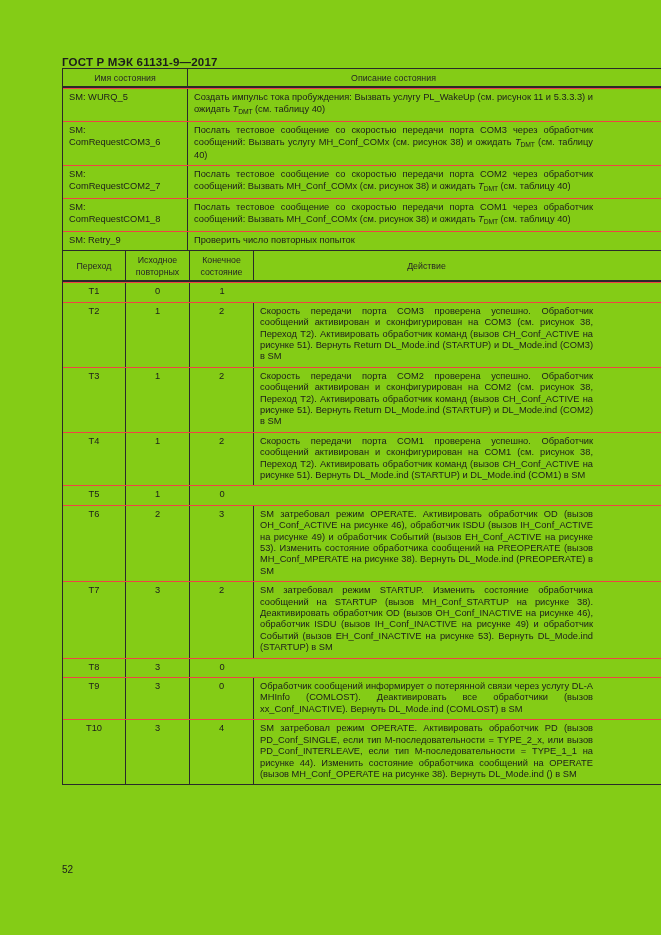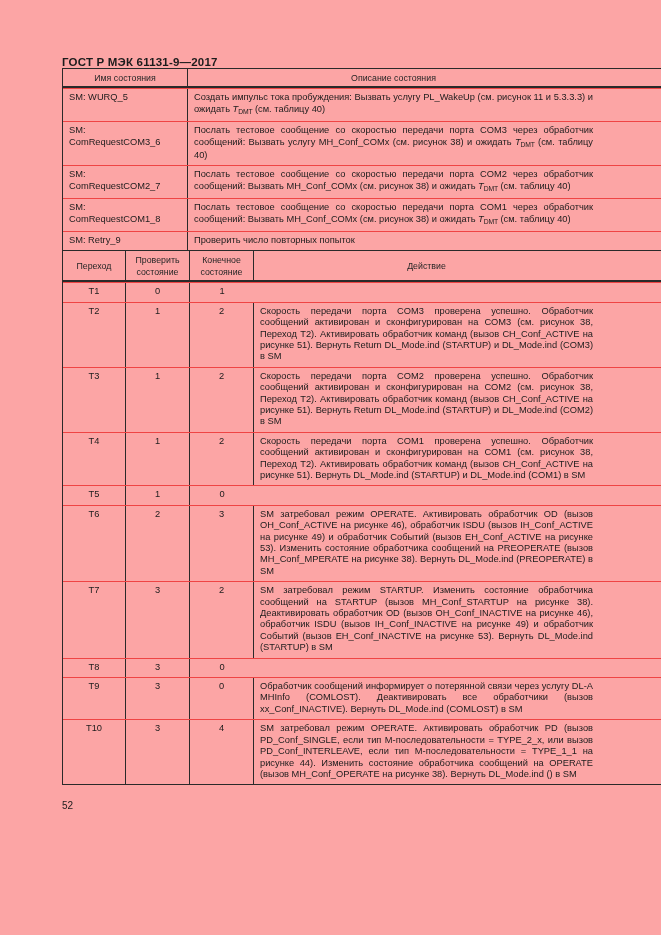--- a/index.html
+++ b/index.html
@@ -1,17 +1,17 @@
 <!DOCTYPE html>
 <html lang="ru"><head>
 <meta charset="utf-8">
 <style>
   html,body { margin:0; padding:0; background:#e8e8e8; }
   .page {
-    width:661px; height:935px; background:#fca5a5; position:relative;
+    width:661px; height:935px; background:#84cc16; position:relative;
     font-family:"Liberation Sans", sans-serif; color:#1c1c1c;
     margin:0 auto; overflow:hidden;
   }
   .content { position:absolute; left:62px; top:0; width:537px; }
   .doc-header { margin-top:56px; font-size:11.5px; font-weight:bold; letter-spacing:.2px; }
   .table-caption { margin-top:25px; margin-bottom:7px; font-size:10px; font-style:italic; }
 
   .tbl { width:609px; border:1px solid #2a2a2a; box-sizing:border-box; }
   .tbl2 { margin-top:-1px; }
   .trow { display:flex; align-items:stretch; border-top:1px solid #ef4444; }
@@ -31,21 +31,21 @@
   .c-desc { width:411px; flex:none; text-align:justify; hyphens:auto; }
   
   .c-tr   { width:63px; flex:none; text-align:center; }
   .c-from { width:64px; flex:none; text-align:center; }
   .c-to   { width:64px; flex:none; text-align:center; }
   .c-act  { width:345px; flex:none; text-align:justify; hyphens:auto; }
 
   .tvar { font-style:italic; }
   .tsub { font-size:6.8px; vertical-align:-2px; letter-spacing:-.2px; }
 
-  .page-number { position:absolute; left:62px; top:800px; font-size:10px; }
+  .page-number { position:absolute; left:62px; top:864px; font-size:10px; }
 </style>
 </head>
 <body>
 
 <div class="page">
   <div class="content">
 
     <div class="doc-header">ГОСТ Р МЭК 61131-9—2017</div>
 
     <div class="tbl">
@@ -74,21 +74,21 @@
       </div>
       <div class="trow">
         <div class="cell c-name">SM: Retry_9</div>
         <div class="cell c-desc">Проверить число повторных попыток</div>
       </div>
     </div>
 
     <div class="tbl tbl2">
       <div class="trow thead-thick">
         <div class="cell hcell c-tr">Переход</div>
-        <div class="cell hcell c-from">Проверить состояние</div>
+        <div class="cell hcell c-from">Исходное повторных</div>
         <div class="cell hcell c-to">Конечное состояние</div>
         <div class="cell hcell c-act" style="text-align:center">Действие</div>
       </div>
 
       <div class="trow">
         <div class="cell c-tr">T1</div>
         <div class="cell c-from">0</div>
         <div class="cell c-to">1</div>
       </div>
       <div class="trow">

